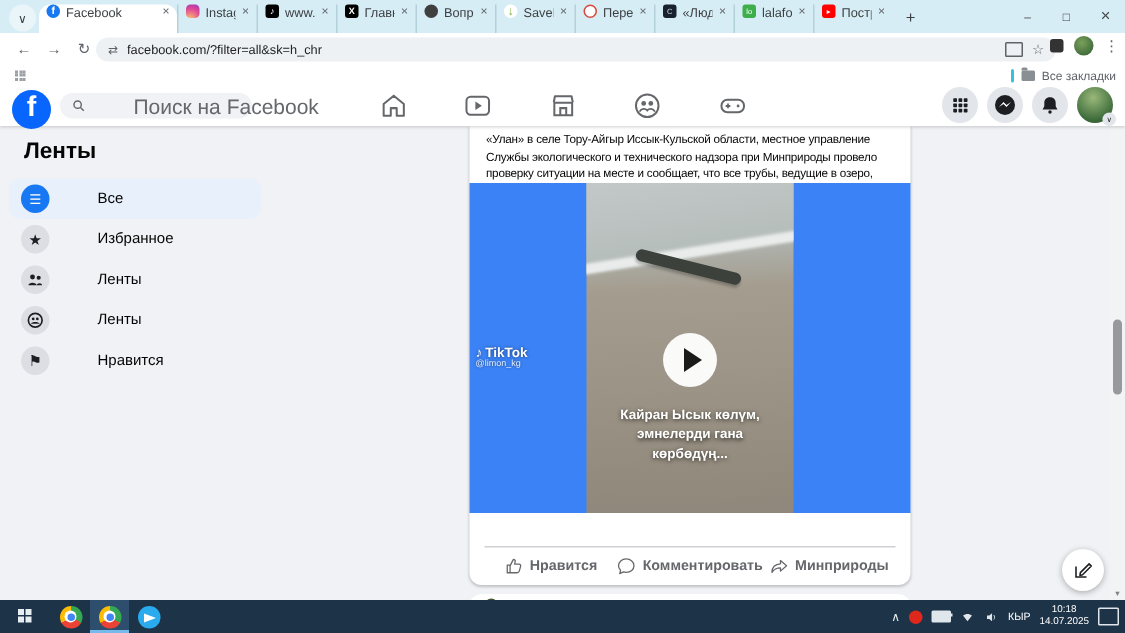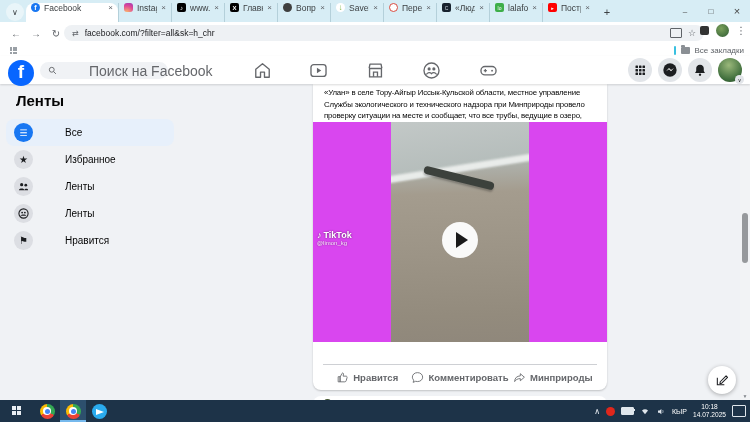--- a/index.html
+++ b/index.html
@@ -127,21 +127,21 @@
   .ic-star::before{content:"★";font-size:10px;}
   .ic-flag::before{content:"⚑";font-size:10px;}
   .sb-label{font-size:10px;color:#050505;font-weight:500;margin-left:23px;}
 
   
   .post{position:absolute;left:313px;top:84px;width:294px;height:306px;background:#fff;
     border-radius:0 0 8px 8px;box-shadow:0 1px 2px rgba(0,0,0,.2);}
   .post-text{position:absolute;left:0;top:0;width:294px;height:38px;padding:3px 11px 0;
     box-sizing:border-box;font-size:7.8px;line-height:11.6px;letter-spacing:-0.15px;
     color:#050505;overflow:hidden;}
-  .video{position:absolute;left:0;top:38px;width:294px;height:220px;background:#d946ef;overflow:hidden;}
+  .video{position:absolute;left:0;top:38px;width:294px;height:220px;background:#3b82f6;overflow:hidden;}
   .vclip{position:absolute;left:78px;top:0;width:138px;height:240px;overflow:hidden;
     background:linear-gradient(178deg,#b9bfbd 0%,#aeb2ad 18%,#a49c8e 30%,#9c9486 55%,#938b7d 80%,#8d857a 100%);}
   .water{position:absolute;left:-10px;top:-30px;width:170px;height:78px;
     background:linear-gradient(#c7cccb,#b4bcba);transform:rotate(-9deg);}
   .foam{position:absolute;left:-10px;top:42px;width:170px;height:7px;background:#e9ecea;
     transform:rotate(-9deg);border-radius:4px;filter:blur(1px);}
   .pipe{position:absolute;left:32px;top:52px;width:72px;height:8px;background:#3c413c;
     border-radius:4px;transform:rotate(14deg);box-shadow:0 2px 2px rgba(0,0,0,.25);}
   .tt-mark{position:absolute;left:4px;top:108px;color:#fff;}
   .tt-brandrow{display:flex;align-items:center;gap:2px;font-weight:bold;font-size:9px;
@@ -420,20 +420,25 @@
         <div class="pipe"></div>
       </div>
       <div class="tt-mark">
         <div class="tt-brandrow">
           <span class="tt-note"></span>
           <span>TikTok</span>
         </div>
         <div class="tt-handle">@limon_kg</div>
       </div>
       <div class="playbtn"></div>
+      <div class="vcaption">
+        <div>Кайран Ысык көлүм,</div>
+        <div>эмнелерди гана</div>
+        <div>көрбөдүң...</div>
+      </div>
     </div>
 
     <div class="actions">
       <div class="act-btn">
         <svg width="13" height="13" viewBox="0 0 24 24">
           <path d="M4 10.5 H7.5 V20 H4 Z M7.5 11.5 L11 4.5 c.7-1.4 3-.8 2.8 1 l-.6 4 h5.3 c1.5 0 2.3 1.3 1.9 2.7 l-1.6 5.8 c-.4 1.3-1.2 2-2.7 2 H7.5 Z" fill="none" stroke="#65676b" stroke-width="1.6" stroke-linejoin="round"></path>
         </svg>
         <span>Нравится</span>
       </div>
       <div class="act-btn">

